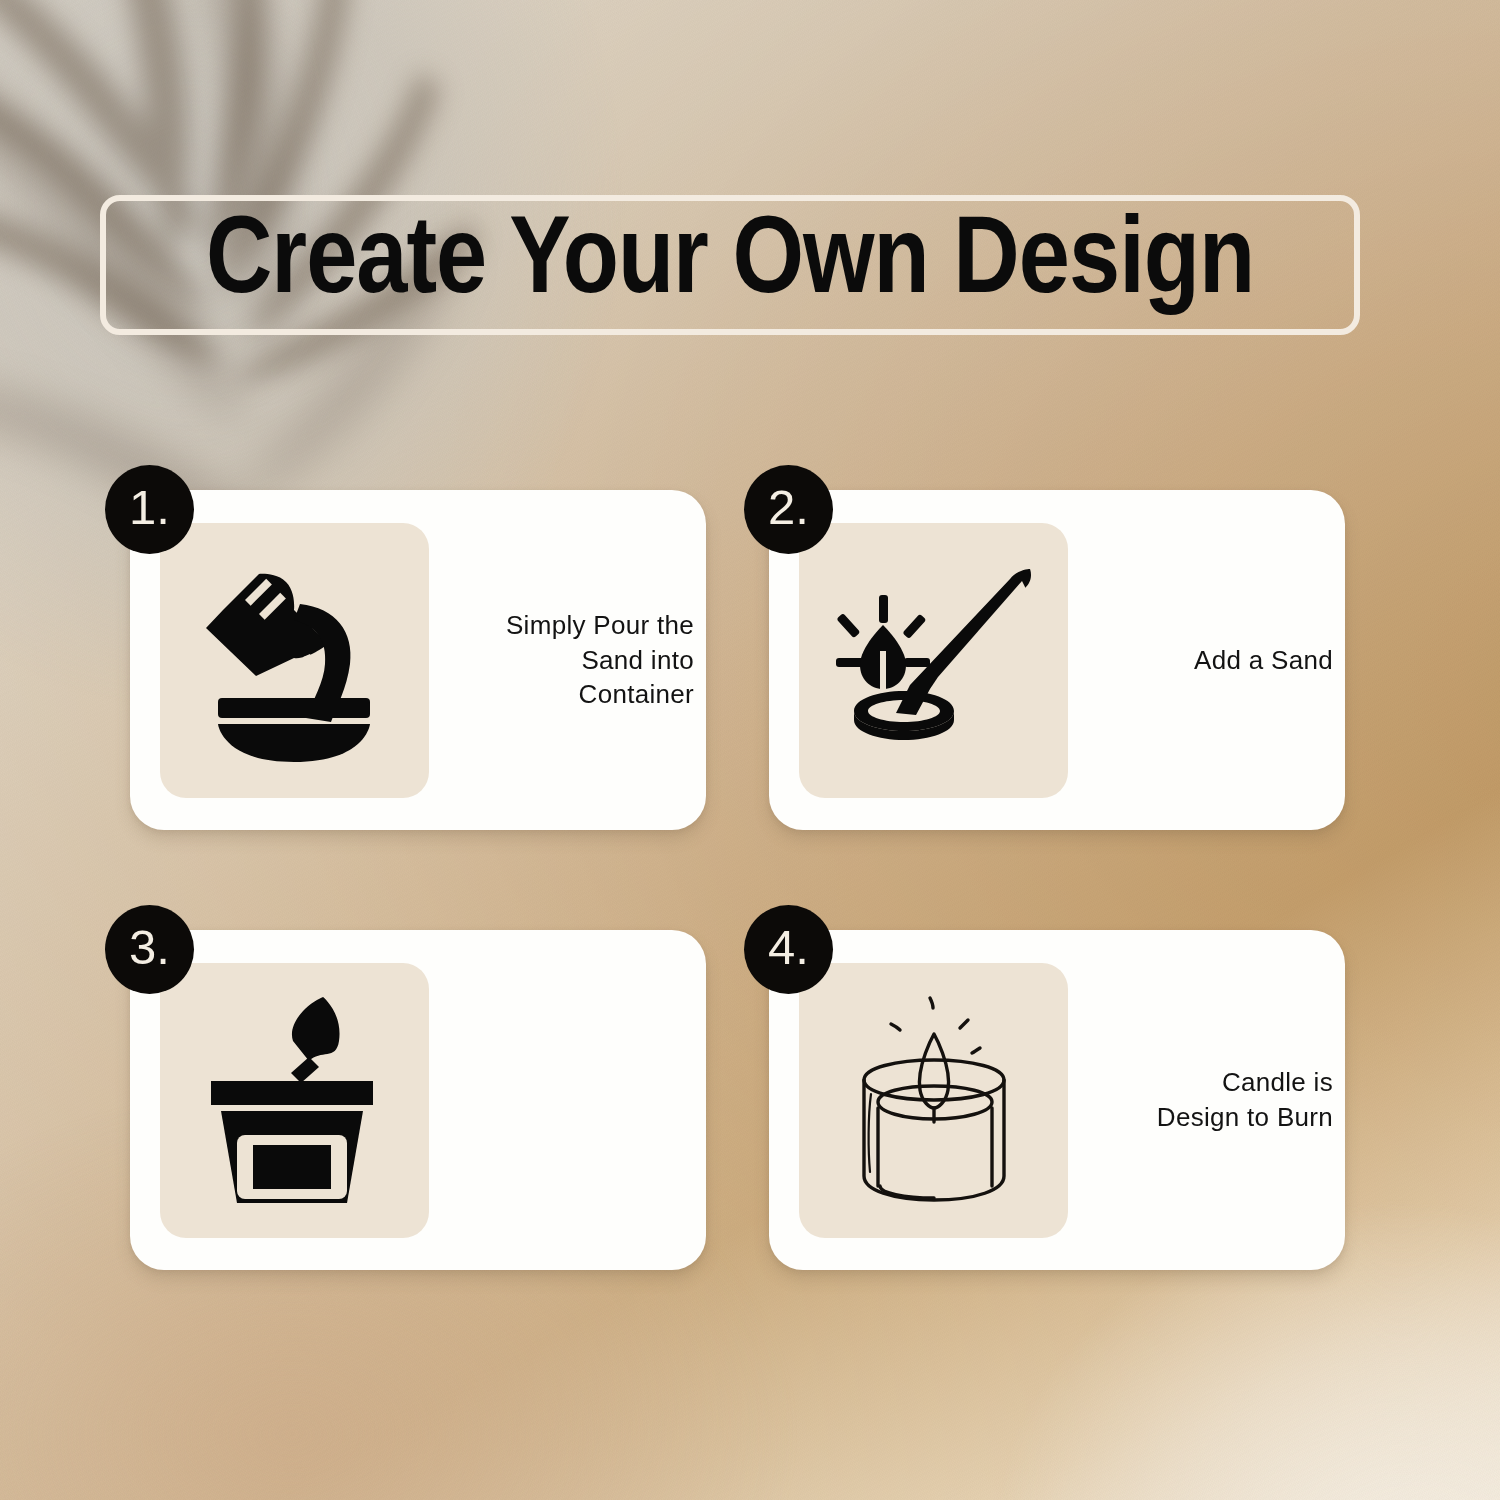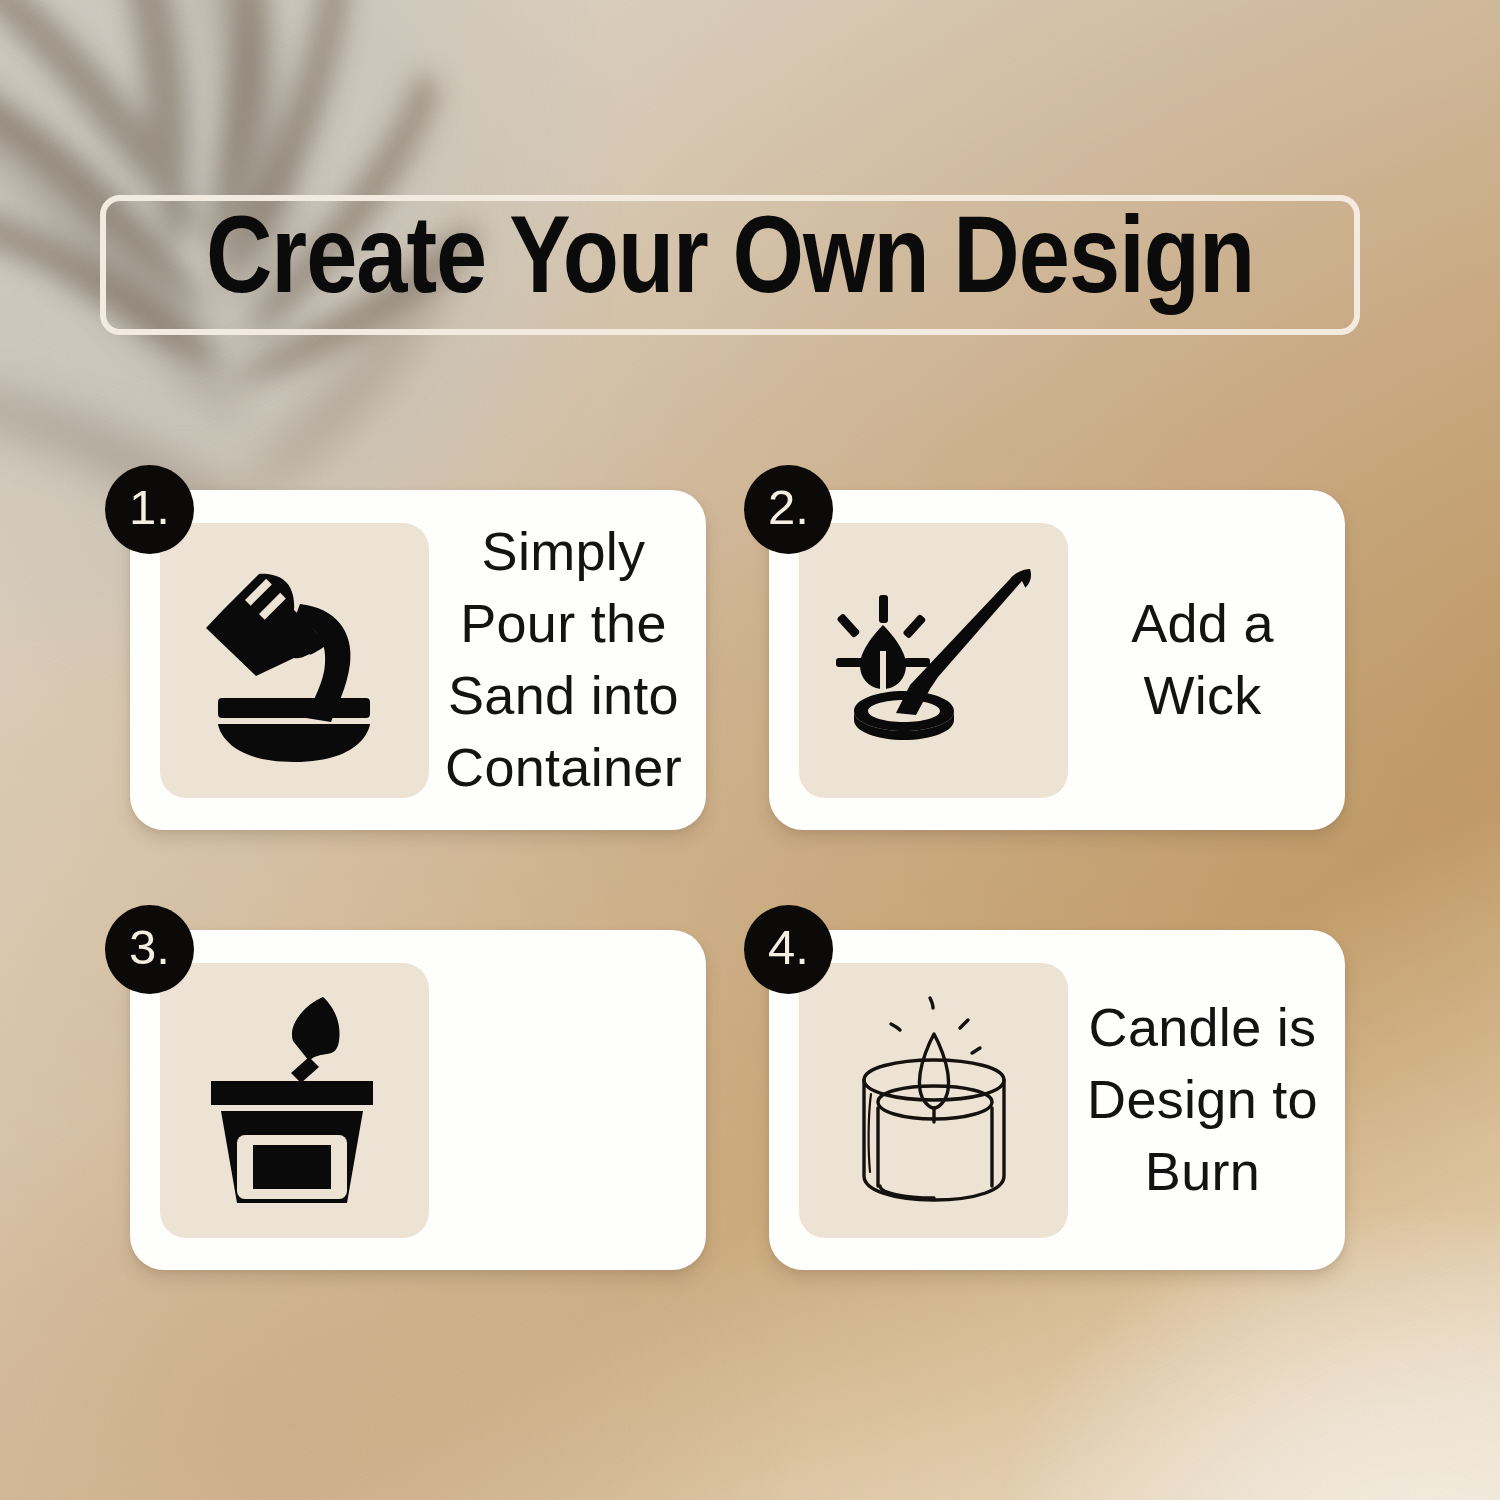--- a/index.html
+++ b/index.html
@@ -93,25 +93,25 @@
   .tile{
     margin-left:30px;
     width:269px;height:275px;flex:0 0 269px;
     background:#EDE3D4;border-radius:26px;
     display:flex;align-items:center;justify-content:center;
     position:relative;z-index:2;
   }
   .tile svg{display:block;}
   .caption{
     flex:1;
-    text-align:center;
+    text-align:right;
     padding:0 12px 0 4px;
     font-family:"Liberation Sans",sans-serif;
     font-weight:300;
-    font-size:54px;
+    font-size:26px;
     line-height:1.33;
     color:#131313;
     letter-spacing:.3px;
     white-space:pre-line;
   }
 </style>
 </head>
 <body>
 
 <div id="poster">
@@ -209,21 +209,21 @@
               <path d="M20,155 C20,167 44,175 70,175 C96,175 120,167 120,155 L120,146
                        C120,158 96,166 70,166 C44,166 20,158 20,146 Z"></path>
 
               <path d="M196,4 C196,4 200,14 192,22 L96,124 L82,150 L62,148 L76,120 L176,14
                        C184,4 196,4 196,4 Z"></path>
               <path d="M188,16 L104,112 L96,124 L110,116 L192,24 Z" fill="#EDE3D4"></path>
             </g>
           </svg>
           </span>
         </div>
-        <div class="caption">Add a Wick</div>
+        <div class="caption">Add a Sand</div>
       </div>
     </div>
 
     <div class="row r2">
 
       <div class="card left">
         <div class="badge">3.</div>
         <div class="tile">
           <span>
           <svg width="196" height="210" viewBox="0 0 196 210">

